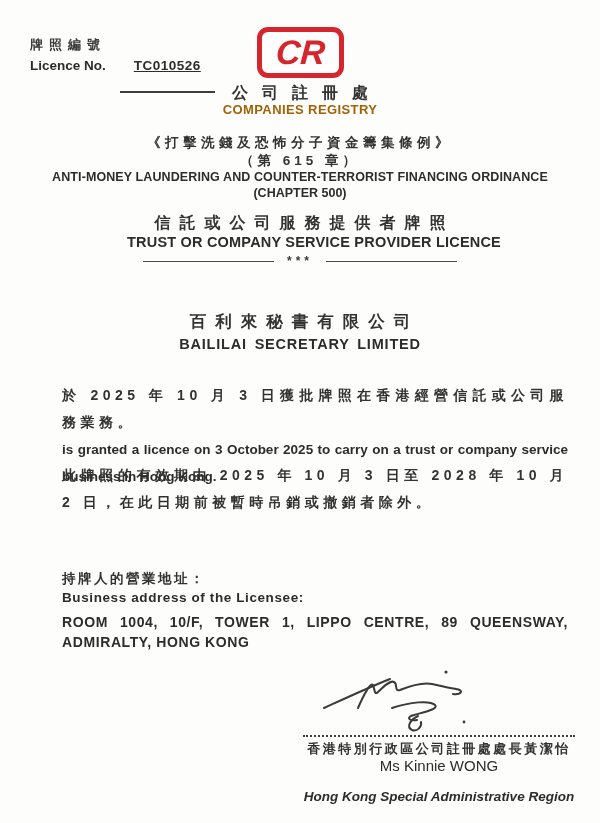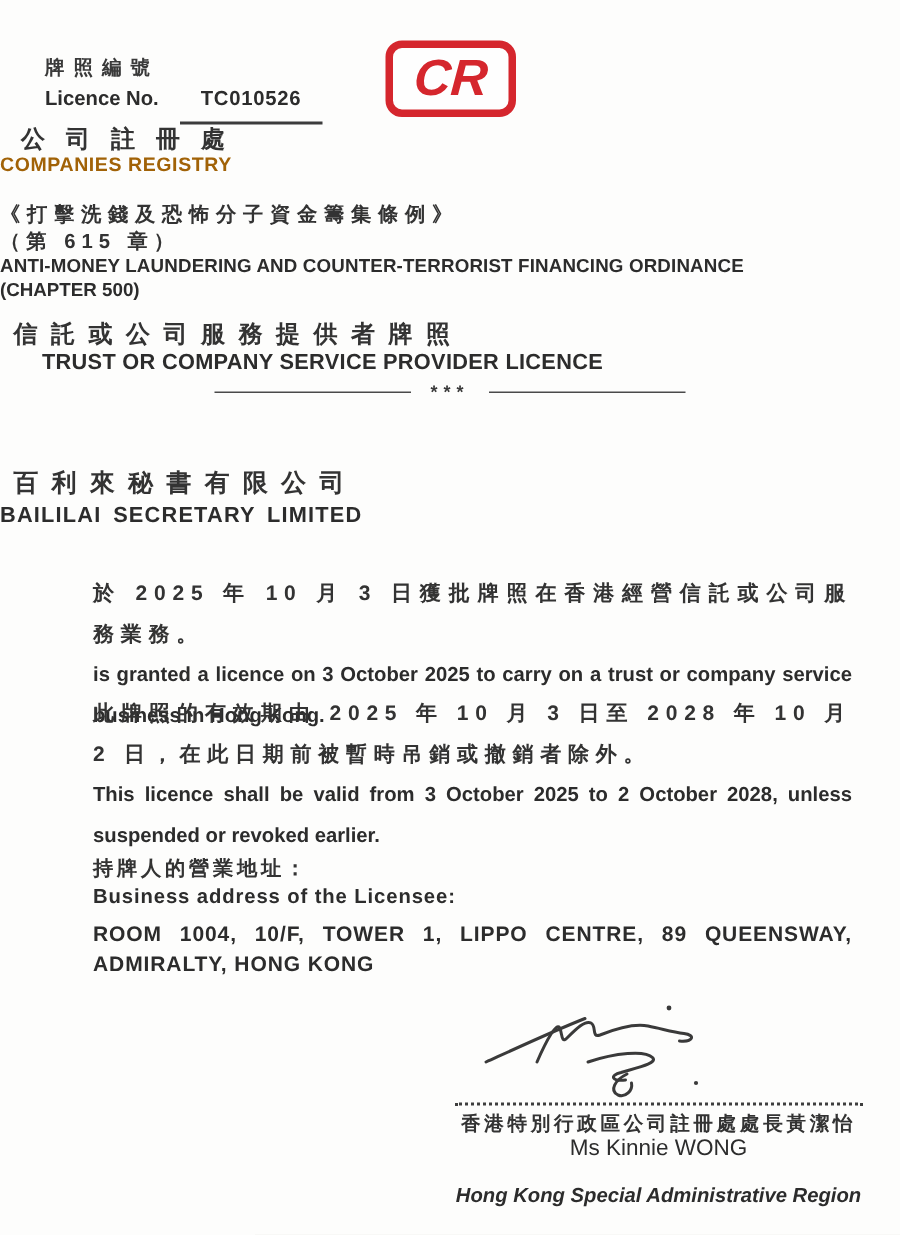--- a/index.html
+++ b/index.html
@@ -8,32 +8,33 @@
   .page {
     position: relative;
     width: 600px;
     height: 823px;
     margin: 0 auto;
     background: #fdfdfc;
     color: #2e2e2e;
     overflow: hidden;
   }
   .abs { position: absolute; }
-  .ctr { left: 0; width: 600px; }
+  .ctr { left: 0; width: 600px; text-align: center; }
 
   
   .lic-block { left: 30px; top: 36px; }
   .lic-zh { font-size: 13px; font-weight: bold; letter-spacing: 6px; color: #3a3a3a; }
   .lic-row { margin-top: 4px; font-size: 13.5px; font-weight: bold; color: #2c2c2c; white-space: nowrap; }
   .lic-value {
     display: inline-block;
     margin-left: 14px;
-    padding: 0 14px 8px 14px;
+    padding: 0 14px 18px 14px;
     border-bottom: 2px solid #3c3c3c;
     letter-spacing: 0.5px;
+    text-decoration: underline;
   }
 
   
   .logo-box {
     left: 257px; top: 27px;
     width: 87px; height: 51px;
     border: 5px solid #d5262d;
     border-radius: 11px;
     background: #fefefe;
     display: flex; align-items: center; justify-content: center;
@@ -121,21 +122,20 @@
   <div class="abs ctr name-zh">百利來秘書有限公司</div>
   <div class="abs ctr name-en">BAILILAI SECRETARY LIMITED</div>
 
   <div class="abs para p-grant">
     <div class="zh">於 2025 年 10 月 3 日獲批牌照在香港經營信託或公司服務業務。</div>
     <div class="en">is granted a licence on 3 October 2025 to carry on a trust or company service business in Hong Kong.</div>
   </div>
 
   <div class="abs para p-valid">
     <div class="zh">此牌照的有效期由 2025 年 10 月 3 日至 2028 年 10 月 2 日，在此日期前被暫時吊銷或撤銷者除外。</div>
-    <div class="en">This licence shall be valid from 3 October 2025 to 2 October 2028, unless suspended or revoked earlier.</div>
   </div>
 
   <div class="abs addr addr-label-zh">持牌人的營業地址：</div>
   <div class="abs addr addr-label-en">Business address of the Licensee:</div>
   <div class="abs addr addr-value">ROOM 1004, 10/F, TOWER 1, LIPPO CENTRE, 89 QUEENSWAY, ADMIRALTY, HONG KONG</div>
 
   <svg class="abs sig-svg" width="170" height="70" viewBox="0 0 170 70" fill="none">
     <path d="M6 44 C 28 34, 54 22, 72 15" stroke="#3a3a3a" stroke-width="2" stroke-linecap="round" fill="none"></path>
     <path d="M40 44 C 47 28, 53 18, 55 21 C 57 25, 56 32, 60 28 C 66 22, 72 16, 76 18 C 80 20, 76 28, 82 26 C 92 22, 104 18, 114 20 C 124 22, 130 24, 138 25 C 146 26, 144 31, 135 30" stroke="#3a3a3a" stroke-width="2" stroke-linecap="round" fill="none"></path>
     <path d="M74 44 C 92 38, 112 36, 117 41 C 121 45, 106 48, 96 51 C 88 53, 90 57, 99 56" stroke="#3a3a3a" stroke-width="2" stroke-linecap="round" fill="none"></path>

